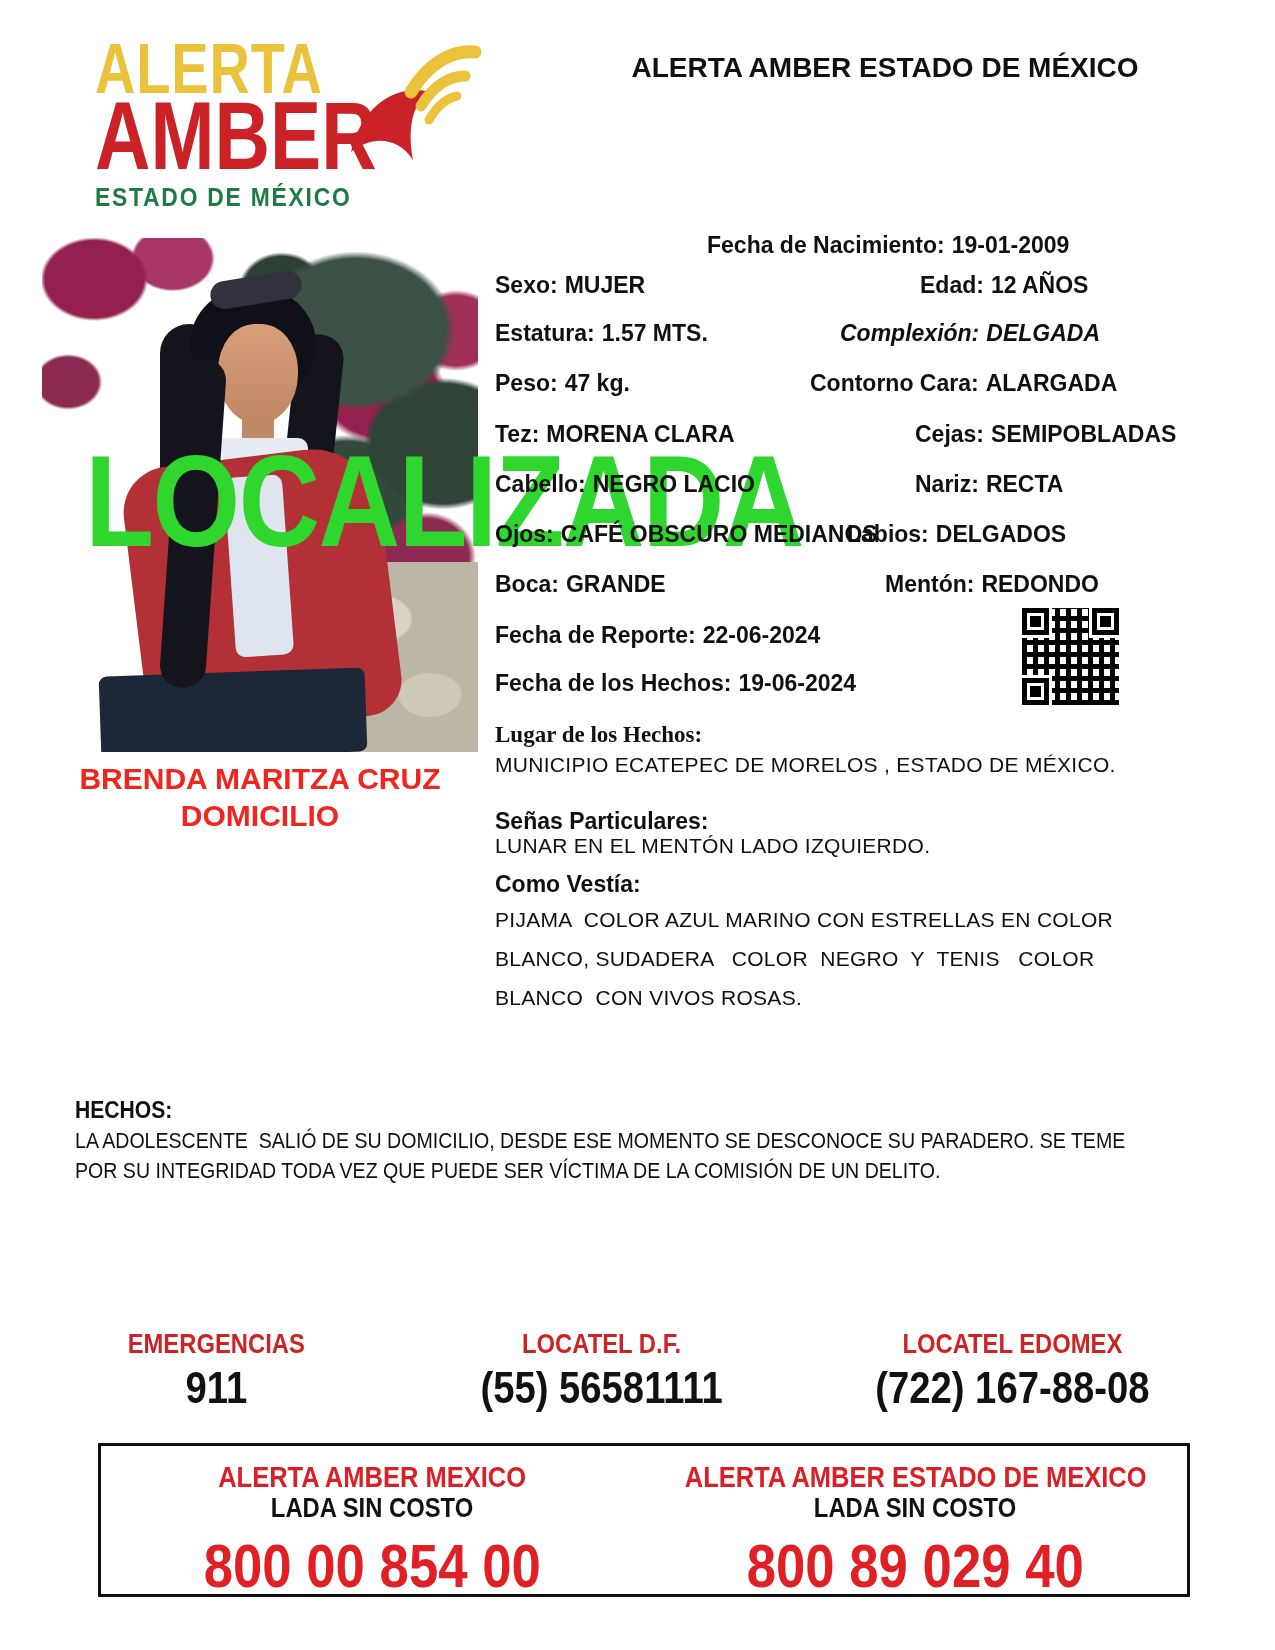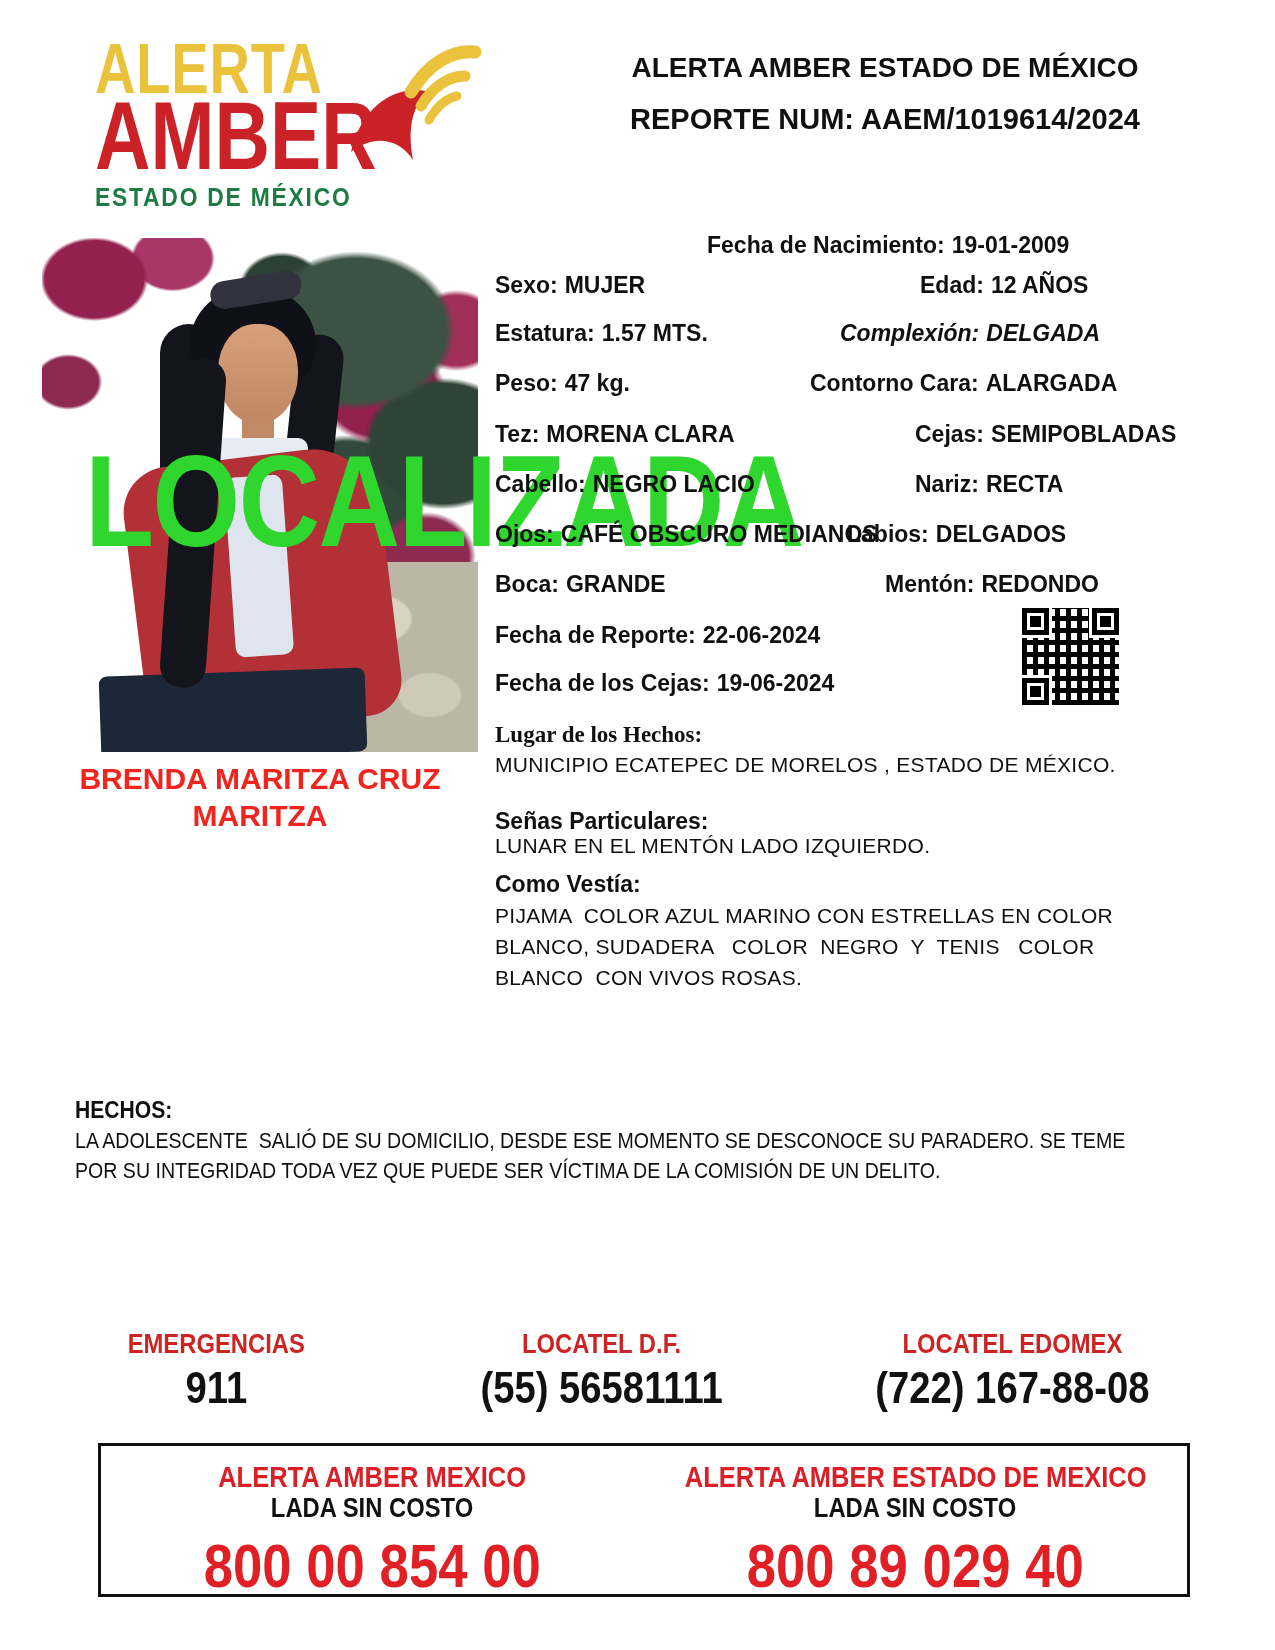--- a/index.html
+++ b/index.html
@@ -56,21 +56,21 @@
     color:#2ed62e;line-height:1;white-space:nowrap;transform:scaleX(.87);transform-origin:0 0;letter-spacing:-2px;}
   
   .name{position:absolute;left:42px;top:760px;width:436px;text-align:center;z-index:4;
     color:#f2241e;font-size:30px;font-weight:bold;line-height:37px;}
   
   .details{position:absolute;left:495px;top:222px;width:675px;height:760px;z-index:10;font-size:23px;font-weight:bold;}
   .details .abs{position:absolute;white-space:nowrap;}
   .lb{margin-right:7px;}
   .heading{font-weight:bold;}
   .plain{font-weight:normal;font-size:21px;letter-spacing:.3px;}
-  .wraptext{white-space:pre-wrap;width:672px;line-height:31px;}
+  .wraptext{white-space:pre-wrap;width:672px;line-height:39px;}
   
   .qr{position:absolute;left:1022px;top:608px;width:97px;height:97px;z-index:10;background:
     repeating-linear-gradient(90deg,#000 0 5px,rgba(0,0,0,0) 5px 11px),
     repeating-linear-gradient(0deg,#000 0 5px,#fff 5px 12px);}
   .qr .f{position:absolute;width:17px;height:17px;border:5px solid #000;background:#fff;box-shadow:0 0 0 3px #fff;}
   .qr .f::after{content:"";position:absolute;inset:3px;background:#000;}
   .qr .f.tl{left:0;top:0}.qr .f.tr{right:0;top:0}.qr .f.bl{left:0;bottom:0}
   
   .hechos-label{position:absolute;left:75px;top:1096px;font-size:24px;font-weight:bold;
     transform:scaleX(.88);transform-origin:0 0;}
@@ -104,21 +104,20 @@
     <svg class="swoosh" width="160" height="150" viewBox="0 0 160 150">
       <path d="M18,112 C30,60 70,44 96,52 C80,64 74,86 80,120 C64,96 38,96 18,112 Z" fill="#cb2228"></path>
       <path d="M78,52 C96,22 120,10 142,12" stroke="#eac23b" stroke-width="13" fill="none" stroke-linecap="round"></path>
       <path d="M88,66 C100,46 116,36 132,36" stroke="#eac23b" stroke-width="11" fill="none" stroke-linecap="round"></path>
       <path d="M96,80 C104,66 114,58 124,56" stroke="#eac23b" stroke-width="9" fill="none" stroke-linecap="round"></path>
     </svg>
   </div>
 
   <div class="header">
     <div class="header-title">ALERTA AMBER ESTADO DE MÉXICO</div>
-    <div class="header-report">REPORTE NUM: AAEM/1019614/2024</div>
   </div>
 
   <div class="photo">
     <div class="ph-foliage"></div>
     <div class="ph-stone"></div>
     <div class="ph-hair-l"></div>
     <div class="ph-hair-r"></div>
     <div class="ph-hair-cap"></div>
     <div class="ph-band"></div>
     <div class="ph-face"></div>
@@ -127,21 +126,21 @@
     <div class="ph-jacket"></div>
     <div class="ph-jacket-open"></div>
     <div class="ph-skirt"></div>
     <div class="ph-hair-front"></div>
   </div>
 
   <div class="localizada">LOCALIZADA</div>
 
   <div class="name">
     <span>BRENDA MARITZA CRUZ</span><br>
-    <span>MARITZA</span>
+    <span>DOMICILIO</span>
   </div>
 
   <div class="details">
 
     <div class="abs" style="left:212px;top:10px;">
       <span class="lb">Fecha de Nacimiento:</span><span>19-01-2009</span>
     </div>
 
     <div class="abs" style="left:0;top:50px;">
       <span class="lb">Sexo:</span><span>MUJER</span>
@@ -189,21 +188,21 @@
       <span class="lb">Boca:</span><span>GRANDE</span>
     </div>
     <div class="abs" style="left:390px;top:349px;">
       <span class="lb">Mentón:</span><span>REDONDO</span>
     </div>
 
     <div class="abs" style="left:0;top:400px;">
       <span class="lb">Fecha de Reporte:</span><span>22-06-2024</span>
     </div>
     <div class="abs" style="left:0;top:448px;">
-      <span class="lb">Fecha de los Cejas:</span><span>19-06-2024</span>
+      <span class="lb">Fecha de los Hechos:</span><span>19-06-2024</span>
     </div>
 
     <div class="abs heading" style="left:0;top:500px;font-family:Liberation Serif, serif;">Lugar de los Hechos:</div>
     <div class="abs plain" style="left:0;top:531px;"> MUNICIPIO ECATEPEC DE MORELOS , ESTADO DE MÉXICO.</div>
 
     <div class="abs heading" style="left:0;top:586px;">Señas Particulares:</div>
     <div class="abs plain" style="left:0;top:612px;">LUNAR EN EL MENTÓN LADO IZQUIERDO.</div>
 
     <div class="abs heading" style="left:0;top:649px;">Como Vestía:</div>
     <div class="abs plain wraptext" style="left:0;top:678px;white-space:pre-wrap;">PIJAMA  COLOR AZUL MARINO CON ESTRELLAS EN COLOR BLANCO, SUDADERA   COLOR  NEGRO  Y  TENIS   COLOR  BLANCO  CON VIVOS ROSAS.</div>

